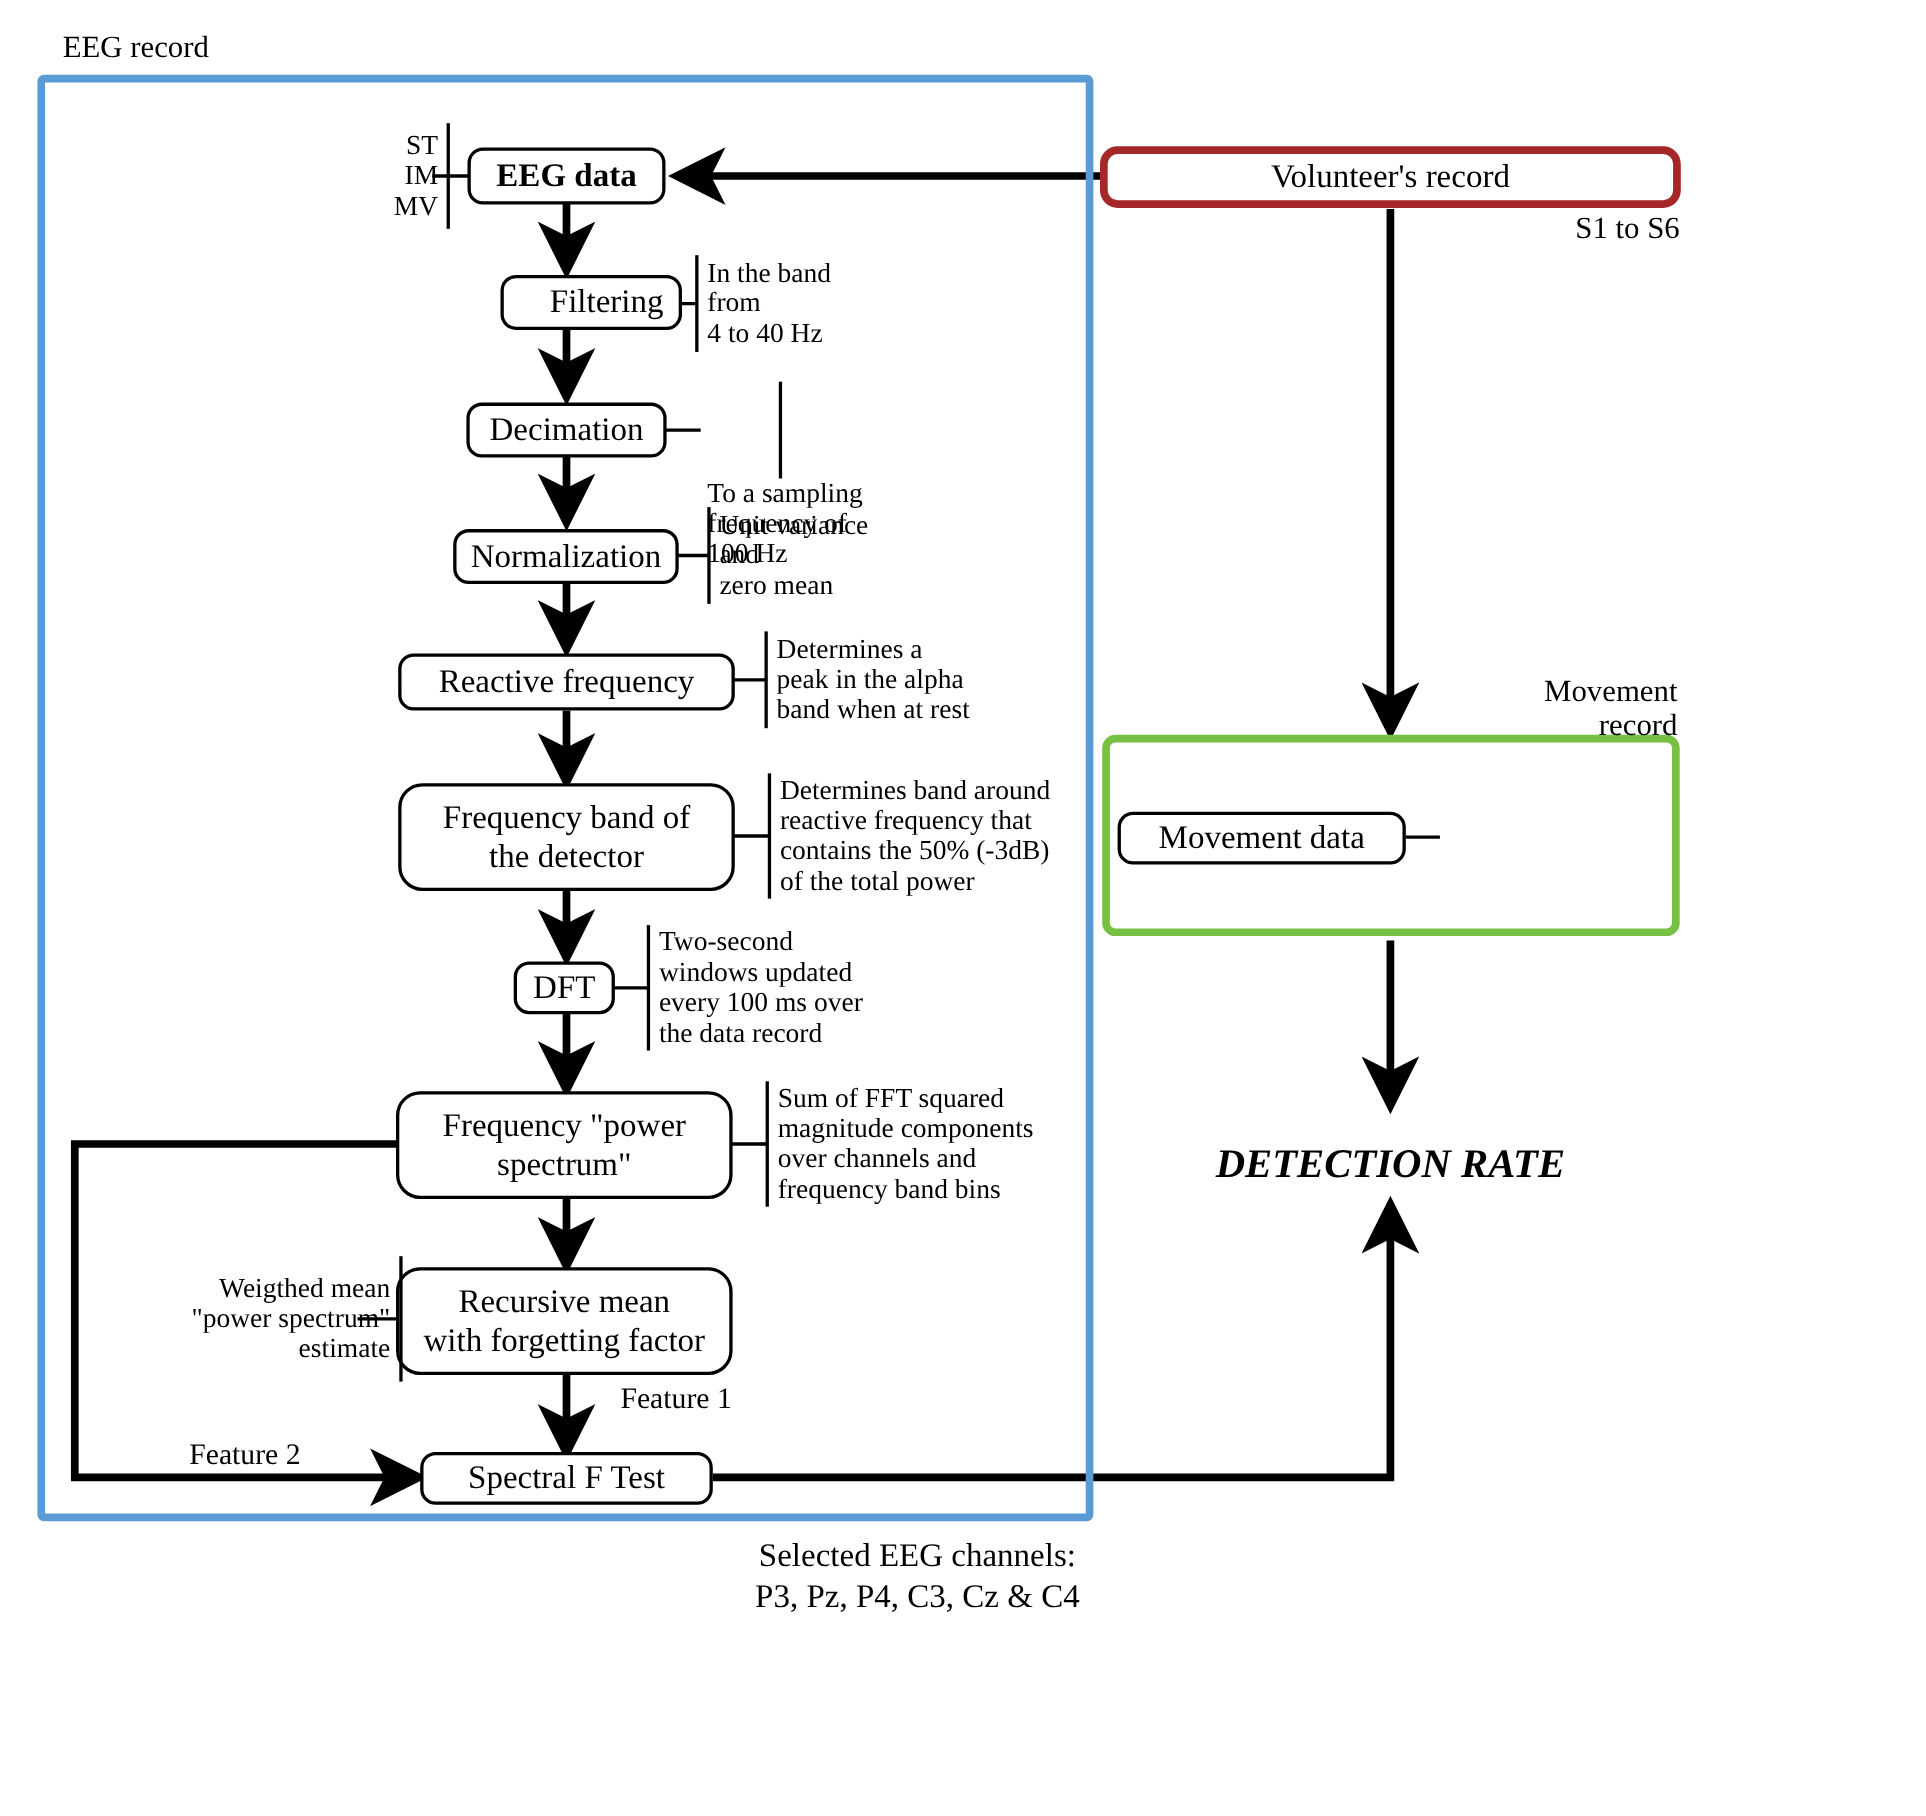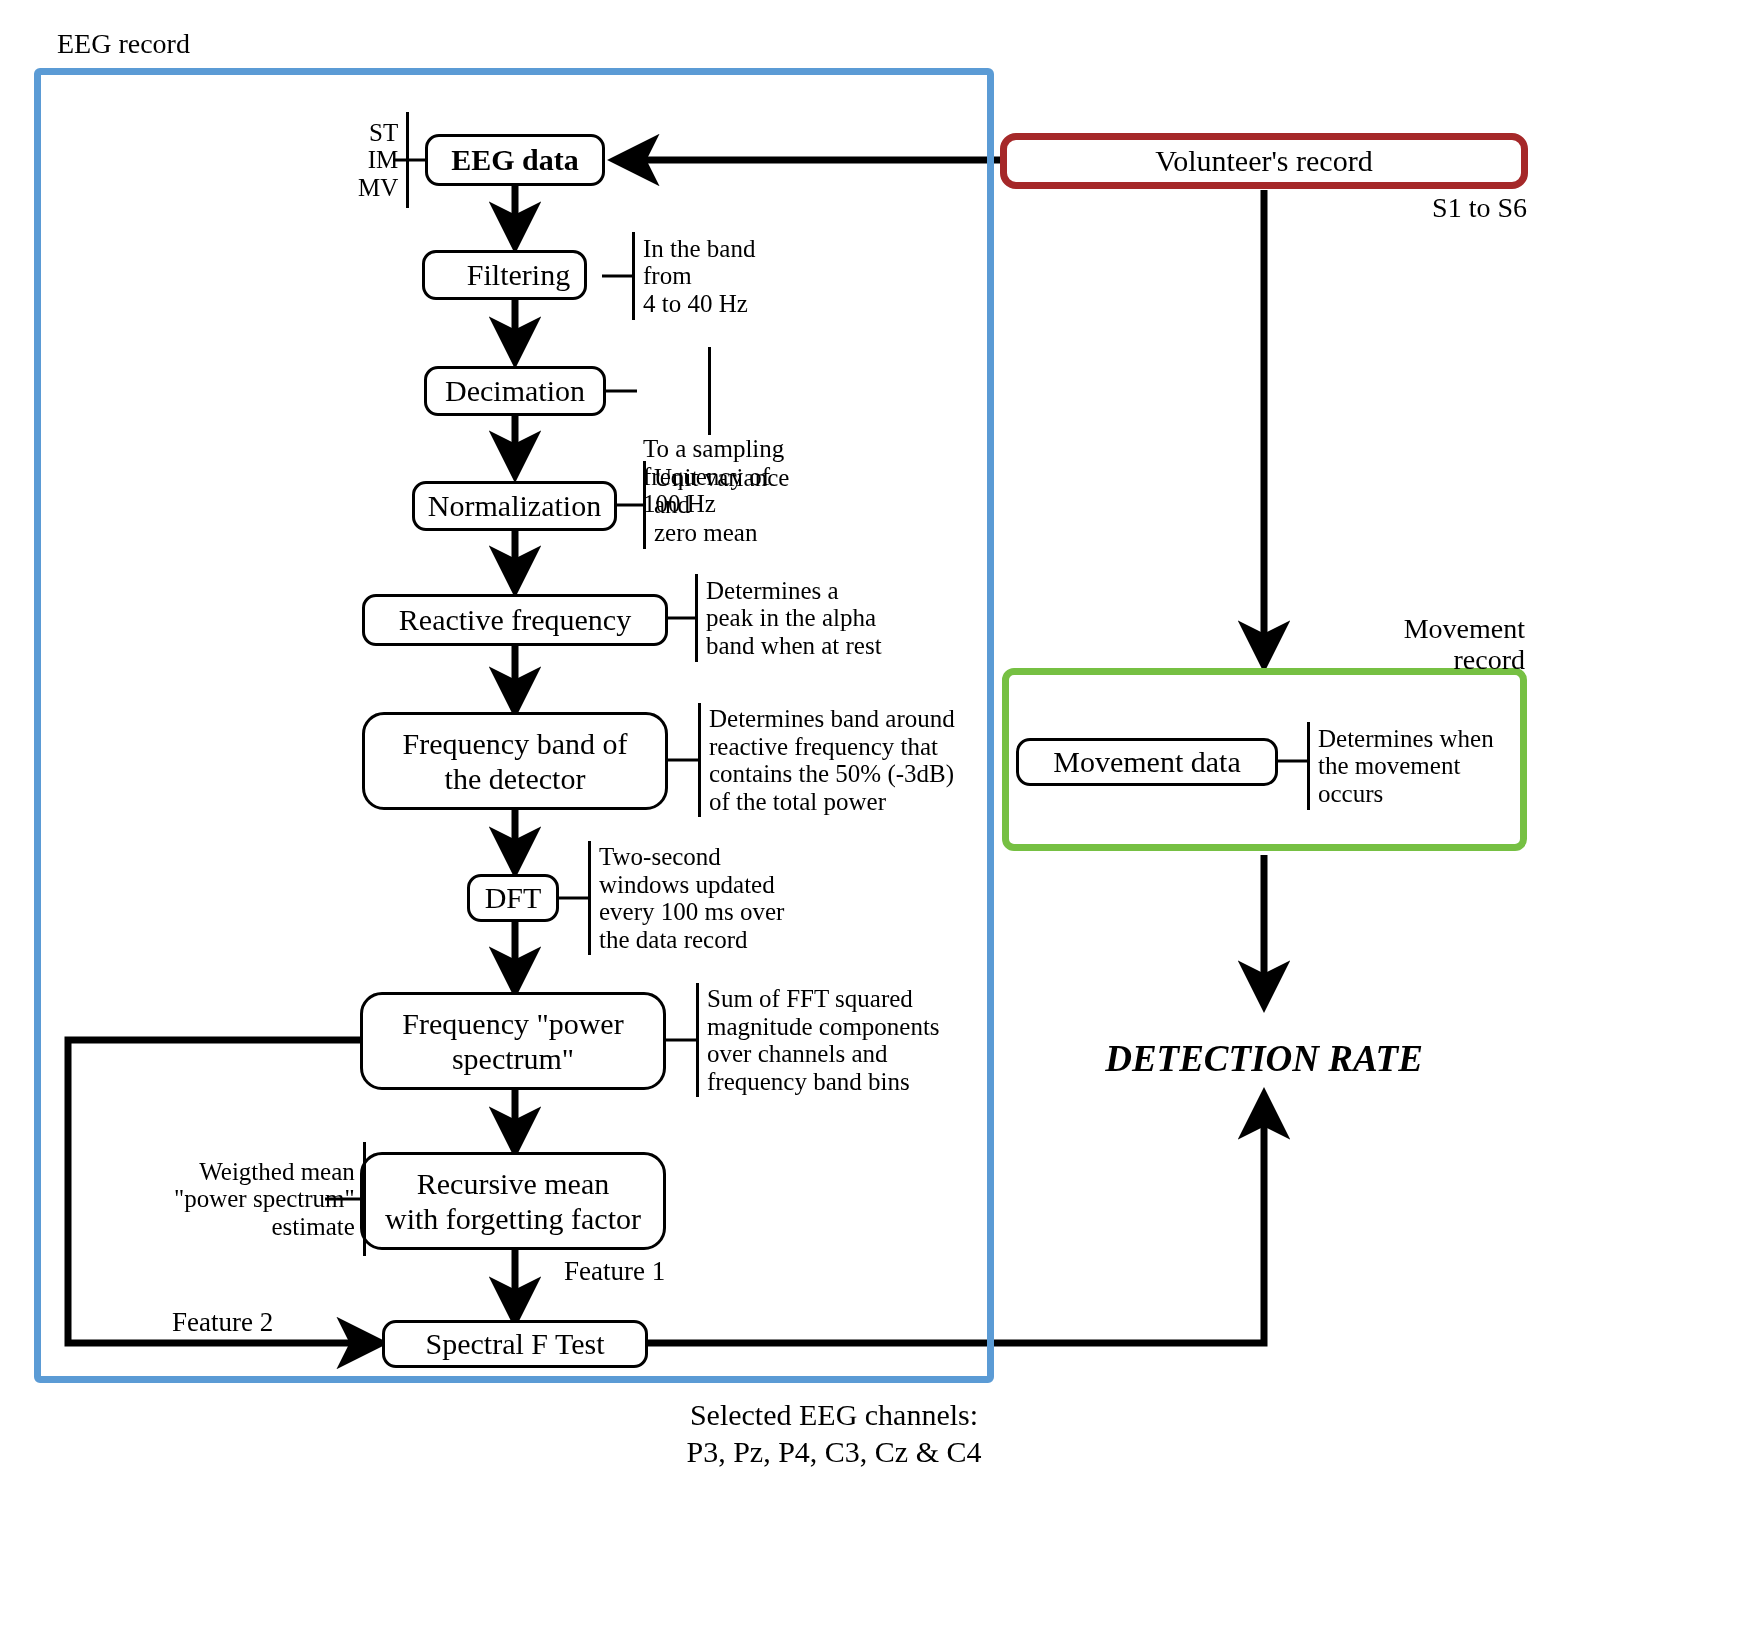--- a/index.html
+++ b/index.html
@@ -103,21 +103,21 @@
     <div class="bar" style="height:96px;"></div>
     <div class="atext" style="font-size:25px;">ST
 IM
 MV</div>
   </div>
 
   <div class="node" style="left:425px;top:134px;width:180px;height:52px;font-size:30px;font-weight:bold;">
     <span>EEG data</span>
   </div>
 
-  <div class="node" style="left:422px;top:250px;width:165px;height:50px;font-size:30px;padding-left:28px;">
+  <div class="node" style="left:455px;top:250px;width:165px;height:50px;font-size:30px;padding-left:28px;">
     <span>Filtering</span>
   </div>
 
   <div class="node" style="left:424px;top:366px;width:182px;height:50px;font-size:30px;">
     <span>Decimation</span>
   </div>
 
   <div class="node" style="left:412px;top:481px;width:205px;height:50px;font-size:30px;">
     <span>Normalization</span>
   </div>
@@ -209,26 +209,20 @@
 frequency band bins</div>
   </div>
 
   <div class="annot left-side" style="left:174px;top:1142px;height:114px;">
     <div class="bar" style="height:114px;"></div>
     <div class="atext" style="font-size:25px;">Weigthed mean
 "power spectrum"
 estimate</div>
   </div>
 
-  <div class="annot" style="left:1307px;top:722px;height:88px;">
-    <div class="bar" style="height:88px;"></div>
-    <div class="atext" style="font-size:25px;">Determines when
-the movement
-occurs</div>
-  </div>
 
   <div class="txt ital" style="left:564px;top:1256px;font-size:27px;">Feature 1</div>
 
   <div class="txt ital" style="left:172px;top:1307px;font-size:27px;">Feature 2</div>
 
   <div class="txt bolditalic center" style="left:1044px;top:1038px;width:440px;font-size:37px;">DETECTION RATE</div>
 
   <div class="txt center" style="left:524px;top:1397px;width:620px;font-size:30px;line-height:1.22;">Selected EEG channels:
 P3, Pz, P4, C3, Cz &amp; C4</div>
 

